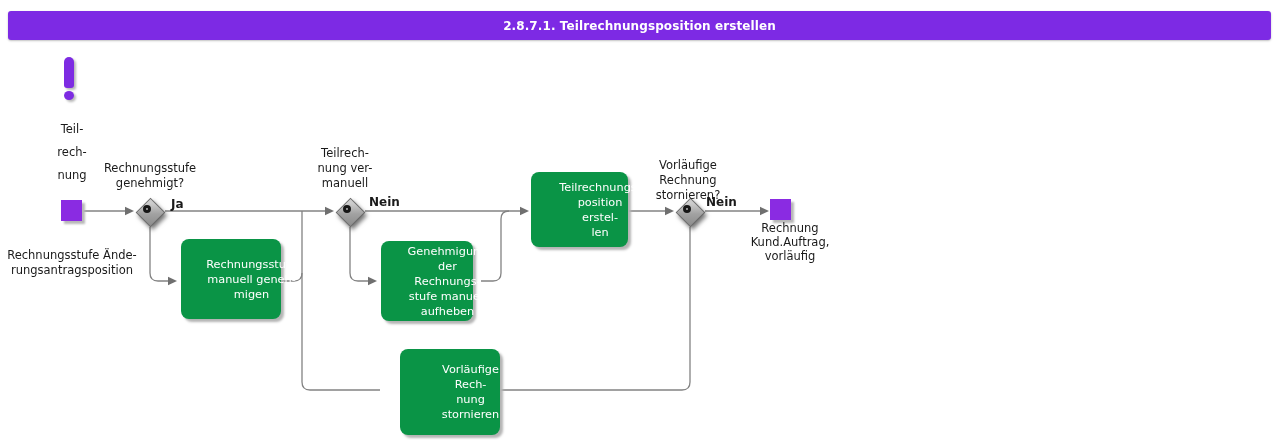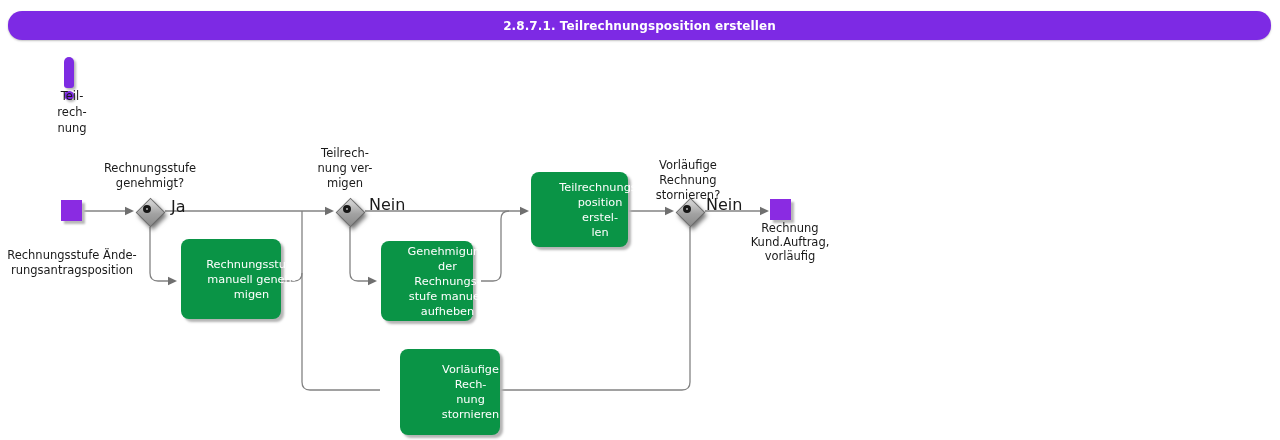--- a/index.html
+++ b/index.html
@@ -13,21 +13,21 @@
     color: #1a1a1a;
     overflow: hidden;
   }
 
   
   .title-bar {
     position: absolute;
     left: 8px; top: 11px;
     width: 1263px; height: 29px;
     background: #7d2ae4;
-    border-radius: 14px;
+    border-radius: 3px;
     display: flex; align-items: center; justify-content: center;
     box-shadow: 0 1px 2px rgba(120,120,120,0.45);
   }
   .title-bar span {
     color: #ffffff;
     font-size: 12px;
     font-weight: bold;
     letter-spacing: 0.1px;
   }
 
@@ -105,27 +105,27 @@
 
   
   .label {
     position: absolute;
     font-size: 11.5px;
     line-height: 15px;
     text-align: center;
     white-space: pre-line;
     color: #1a1a1a;
   }
-  #annotation-label { left: 40px;  top: 88px; width: 64px;  line-height: 16px; }
+  #annotation-label { left: 40px;  top: 118px; width: 64px;  line-height: 23px; }
   #start-label      { left: 2px;   top: 224px; width: 140px; margin-top: 24px; }
   #end-label        { left: 730px; top: 221px; width: 120px; line-height: 14px; }
   #gw1-label        { left: 95px;  top: 161px; width: 110px; }
   #gw2-label        { left: 295px; top: 146px; width: 100px; }
   #gw3-label        { left: 638px; top: 158px; width: 100px; }
-  .branch-label { position: absolute; font-size: 16px; color: #1a1a1a; }
+  .branch-label { position: absolute; font-size: 12px; color: #1a1a1a; font-weight: bold; }
   #gw1-branch { left: 171px; top: 197px; }
   #gw2-branch { left: 369px; top: 195px; }
   #gw3-branch { left: 706px; top: 195px; }
 </style>
 </head>
 <body>
 
 <div id="canvas">
 
   <div class="title-bar">
@@ -188,21 +188,21 @@
   <div class="task" id="task-approve">Rechnungsstufe
 manuell geneh-
 migen</div>
 
   <div class="gateway" id="gateway-2">
     <div class="diamond"></div>
     <div class="ring"></div>
   </div>
   <div class="label" id="gw2-label">Teilrech-
 nung ver-
-migen</div>
+manuell</div>
   <div class="branch-label" id="gw2-branch">Nein</div>
 
   <div class="task" id="task-revoke">Genehmigung
 der Rechnungs-
 stufe manuell
 aufheben</div>
 
   <div class="task" id="task-create">Teilrechnungs-
 position erstel-
 len</div>

